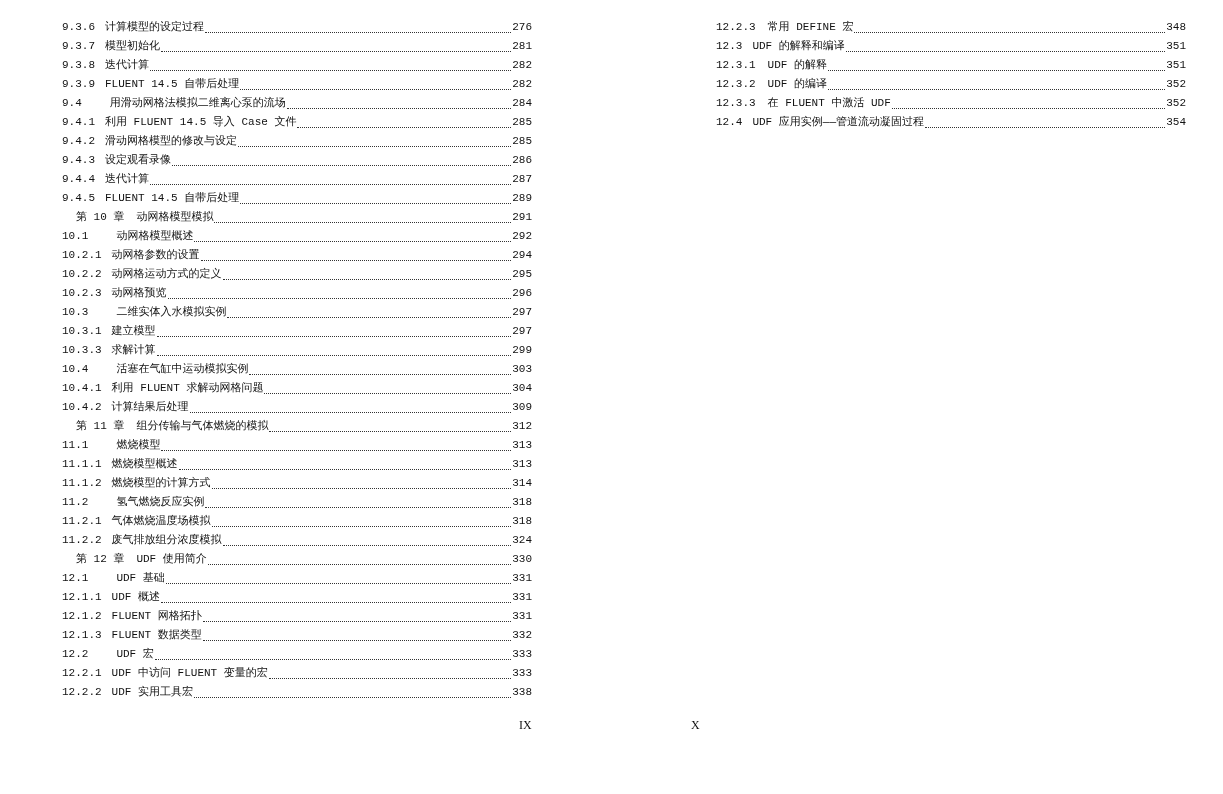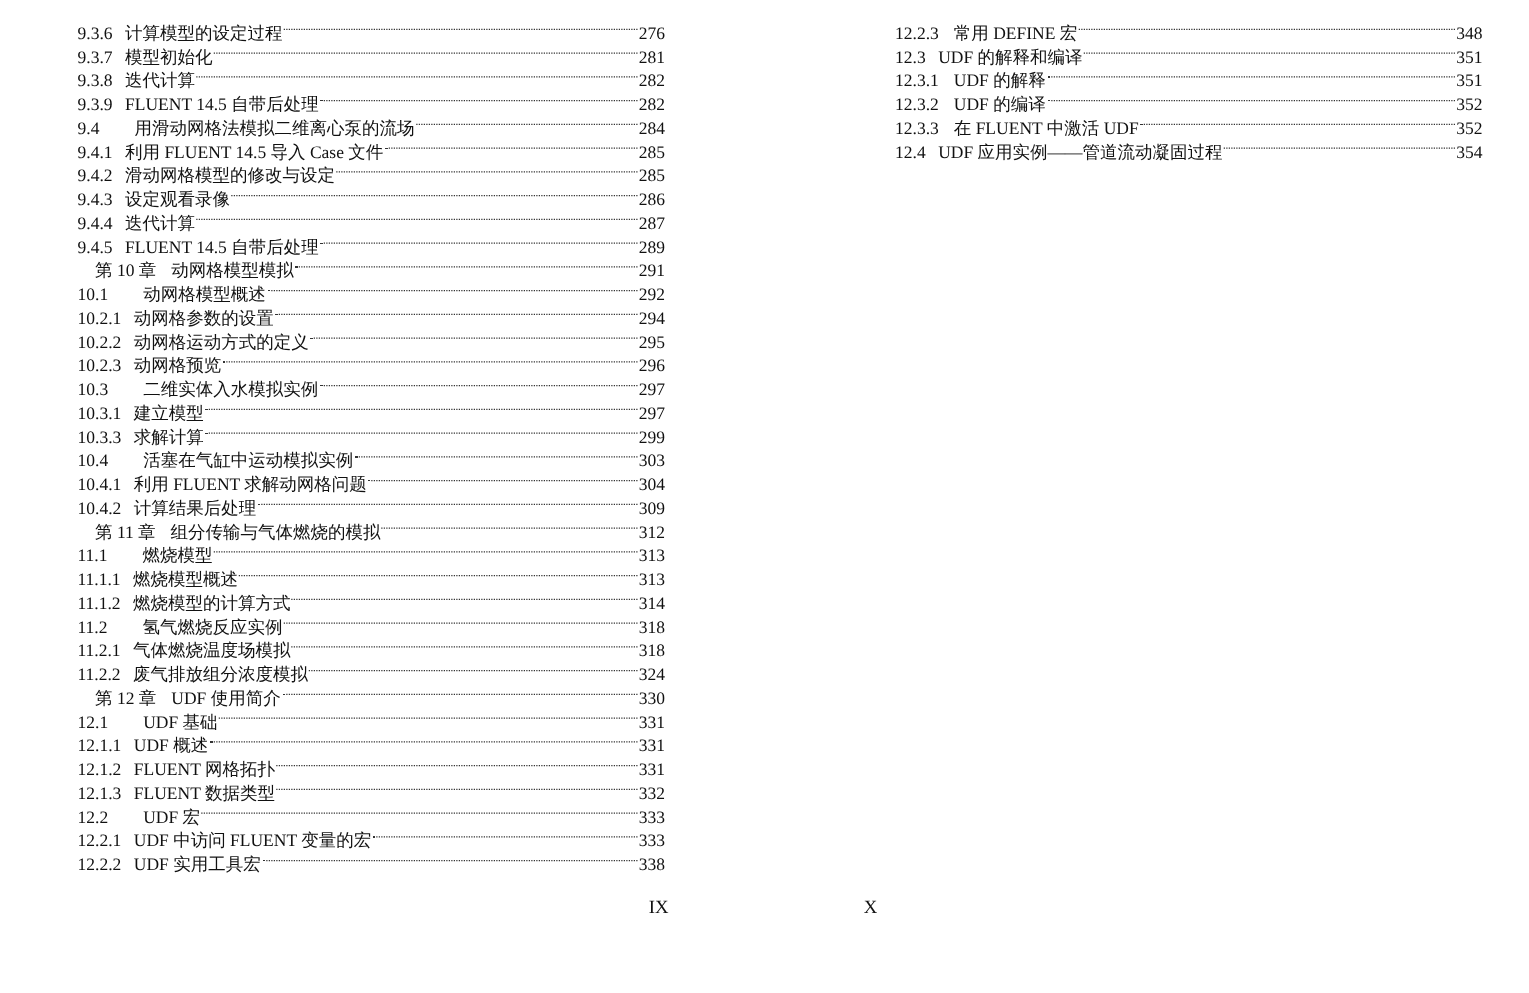--- a/index.html
+++ b/index.html
@@ -5,43 +5,44 @@
   html, body { margin: 0; padding: 0; background: #ffffff; }
   body {
     width: 1223px; height: 794px; position: relative; overflow: hidden;
     font-family: "Liberation Serif", "DejaVu Serif", serif;
     color: #111111;
   }
   .page { position: absolute; top: 18px; }
   .page-left { left: 37px; width: 495px; }
   .page-right { left: 716px; width: 470px; }
   .toc-line {
-    display: flex; align-items: center;
-    height: 19px; line-height: 19px; font-size: 14px;
+    display: flex; align-items: flex-end;
+    height: 19px; line-height: 19px; font-size: 11px;
     white-space: nowrap;
+    font-family: Liberation Mono, monospace;
   }
   .toc-line.lvl0 { padding-left: 0; margin-left: 39px; }
   .toc-line.lvl1 { padding-left: 25px; }
   .toc-line.lvl2 { padding-left: 25px; }
   .page-right .toc-line { padding-left: 0; }
   .num { display: inline-block; }
   .lvl0 .num { margin-right: 12px; }
   .lvl1 .num { margin-right: 28px; }
   .lvl2 .num { margin-right: 10px; }
   .page-right .lvl1 .num { margin-right: 10px; }
   .page-right .lvl2 .num { margin-right: 12px; }
   .title { flex: 0 0 auto; }
   .leader {
     flex: 1 1 auto; margin: 0 1px;
     border-bottom: 1px dotted #333;
     position: relative; top: -4px; height: 0;
   }
   .pg { flex: 0 0 auto; }
   .folio {
-    position: absolute; top: 718px; font-size: 15px;
+    position: absolute; top: 718px; font-size: 12px;
   }
   .folio-left { left: 519px; }
   .folio-right { left: 691px; }
 </style>
 </head>
 <body>
 
 <div class="page page-left" id="left">
     <div class="toc-line lvl2">
       <span class="num">9.3.6</span>

